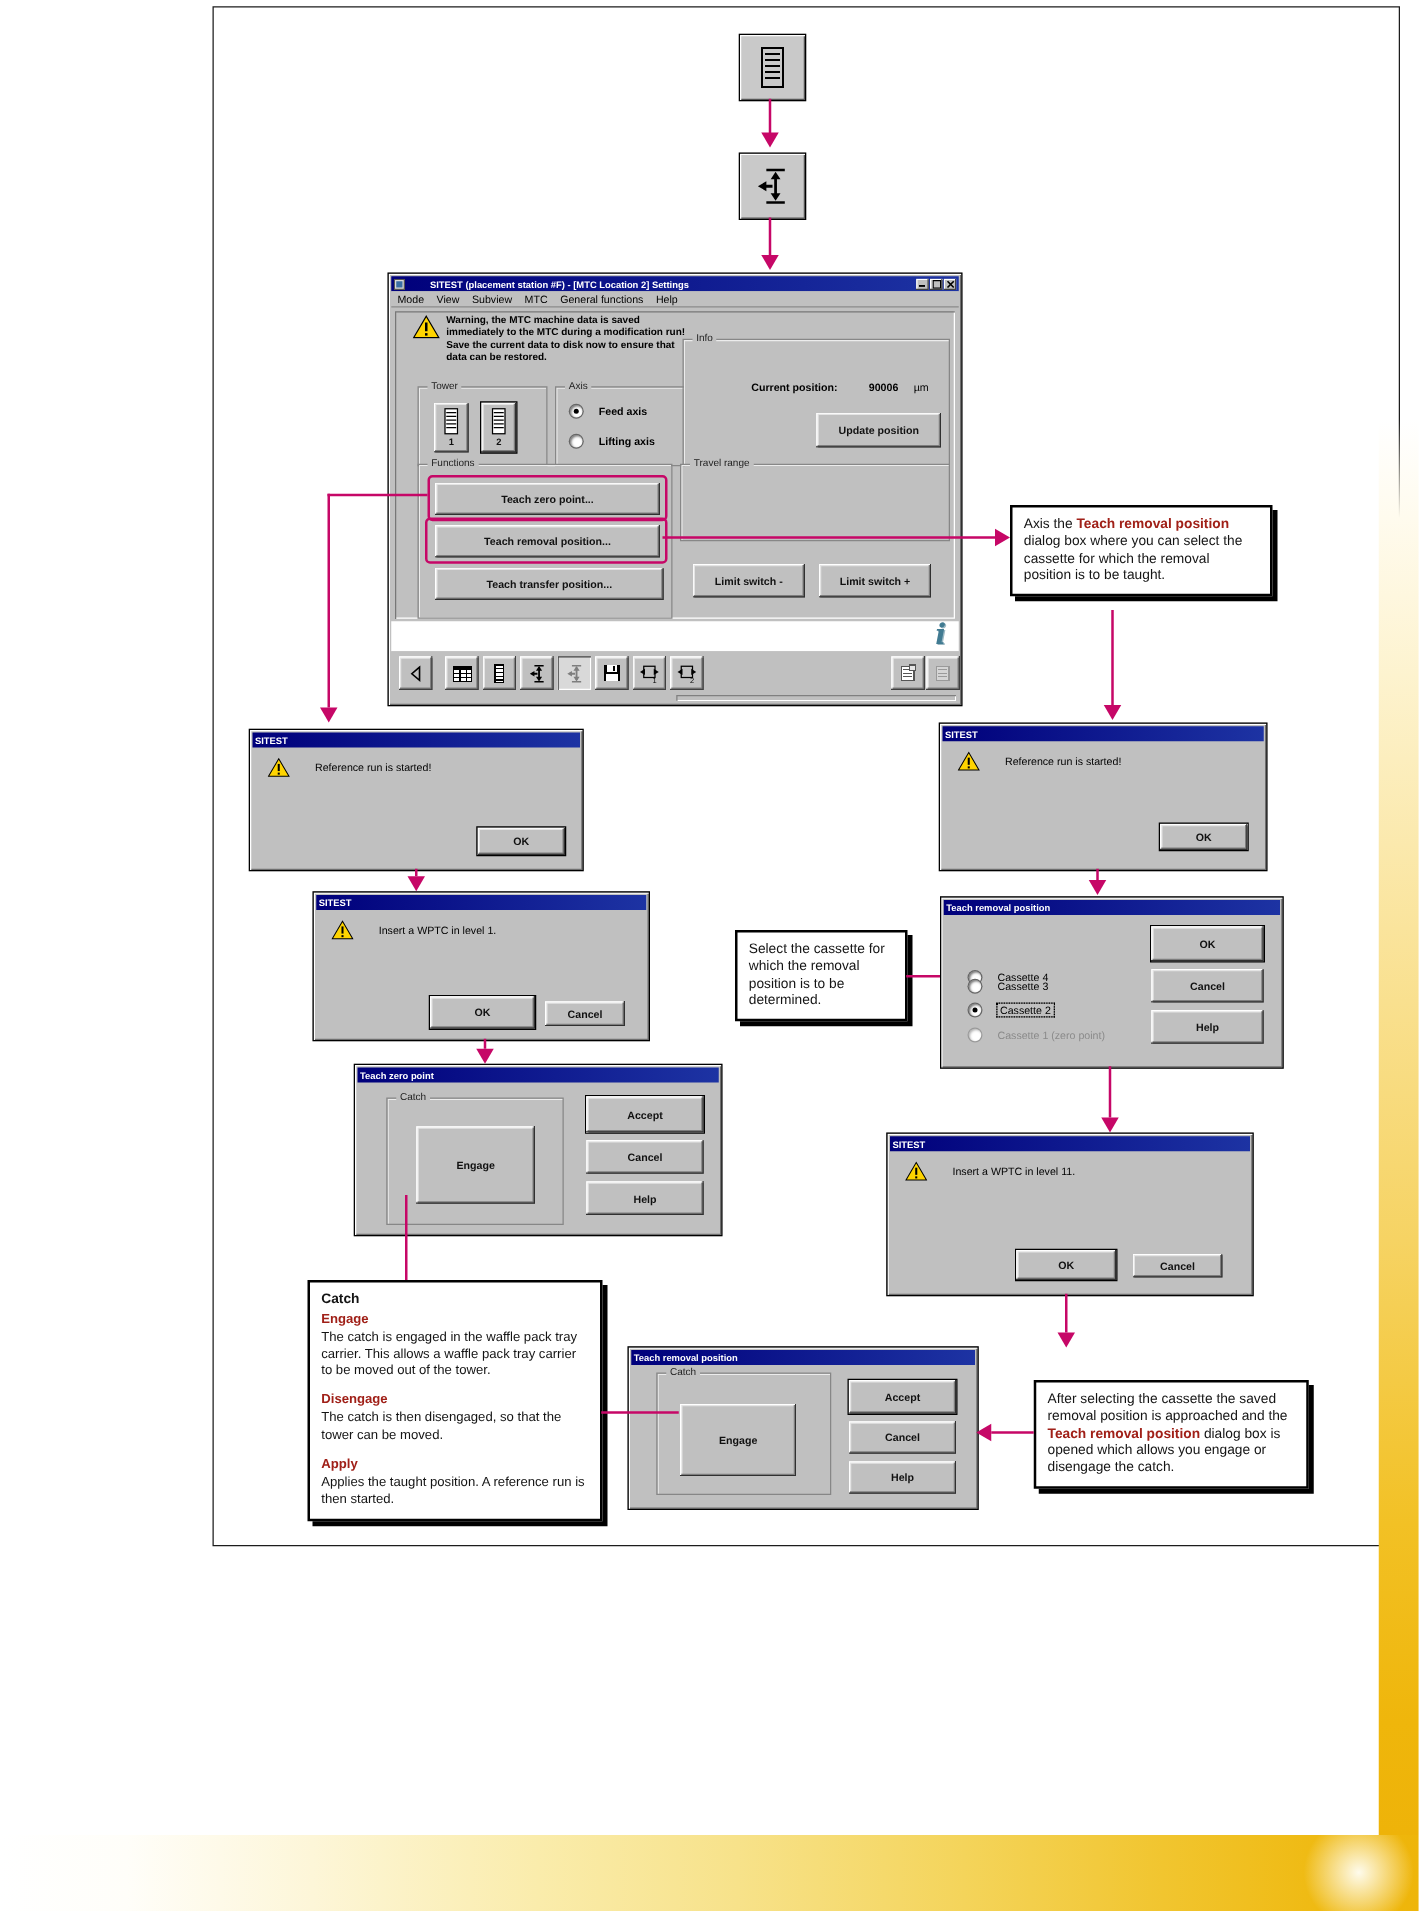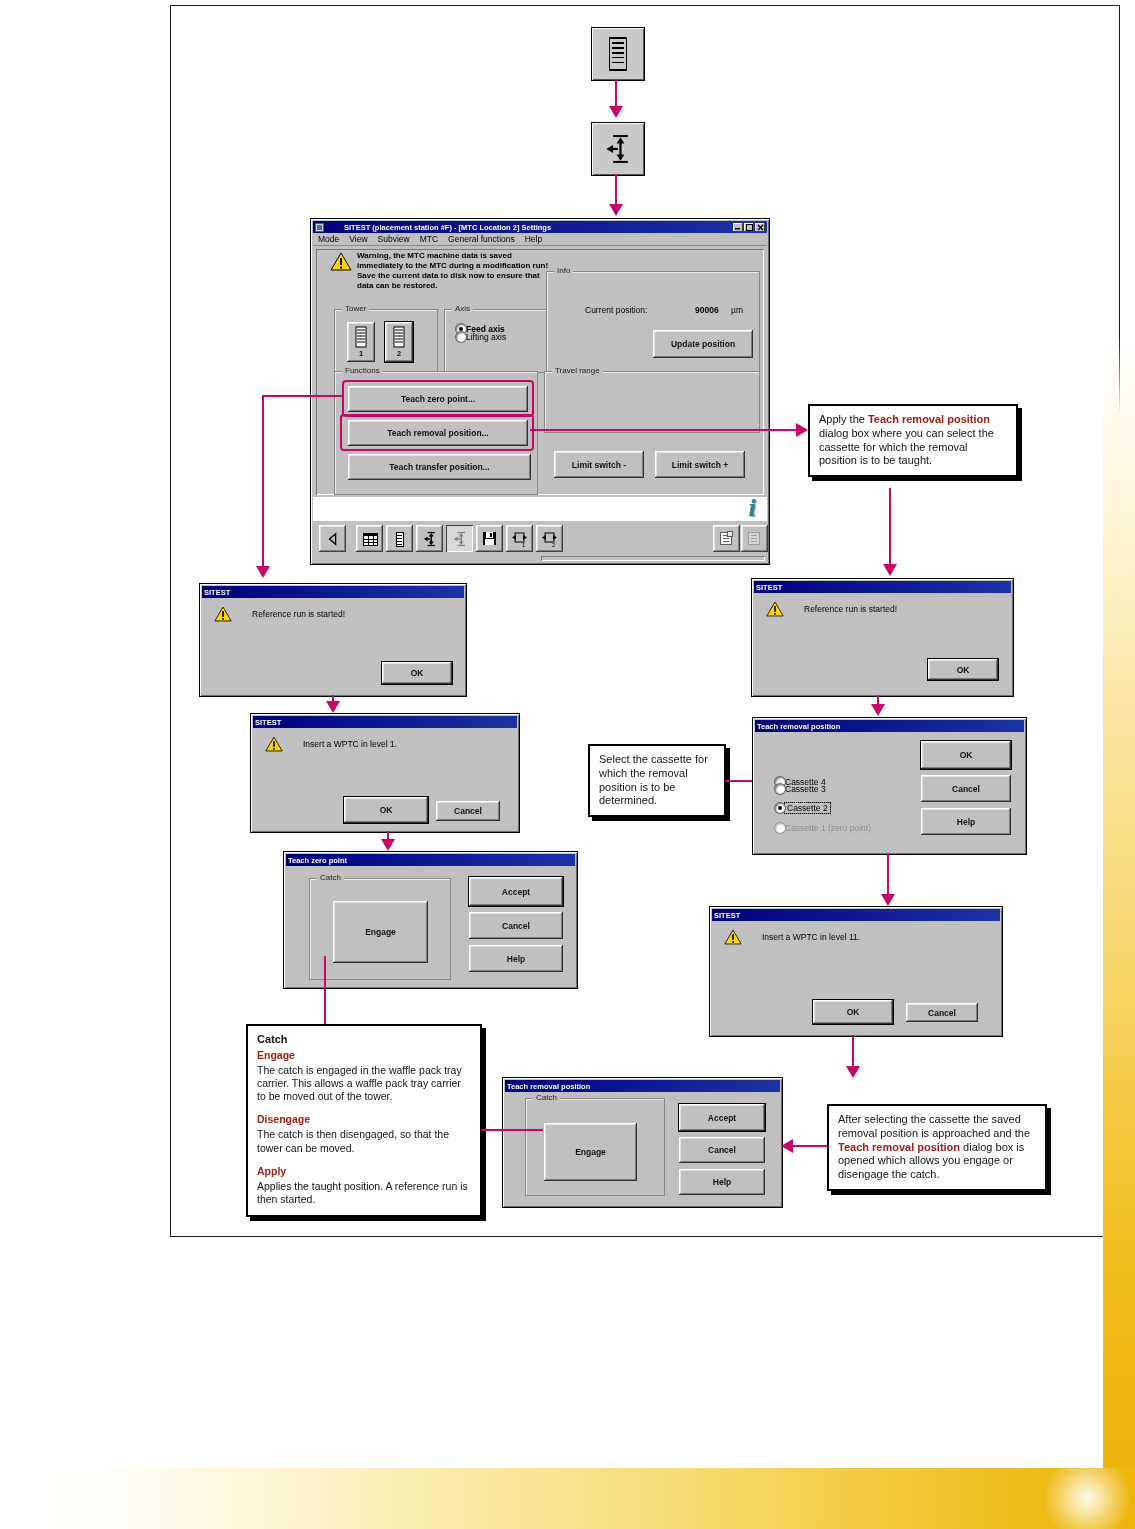--- a/index.html
+++ b/index.html
@@ -26,21 +26,21 @@
      font-size:8.5px;font-weight:bold;color:#111;cursor:default;
      box-shadow:inset -1px -1px 0 #303030,inset 1px 1px 0 #fff,inset -2px -2px 0 #7d7d7d,inset 2px 2px 0 #e4e4e4}
   .b.def{box-shadow:0 0 0 1px #000,inset -1px -1px 0 #303030,inset 1px 1px 0 #fff,inset -2px -2px 0 #7d7d7d,inset 2px 2px 0 #e4e4e4}
   .g{position:absolute;border:1px solid #878787;box-shadow:inset 1px 1px 0 #ececec}
   .gl{position:absolute;top:-6px;left:7px;background:#c0c0c0;padding:0 3px;font-size:8px;line-height:10px;color:#222;white-space:nowrap}
   .msg{position:absolute;font-size:8.5px;color:#000;white-space:nowrap}
   .radio{width:10px;height:10px;border-radius:50%;background:#fff;flex:0 0 10px;
          box-shadow:inset 1px 1px 2px rgba(0,0,0,.55),0 0 0 1px #666;position:relative}
   .radio.sel::after{content:"";position:absolute;left:3px;top:3px;width:4px;height:4px;border-radius:50%;background:#000}
   .radio.dis{box-shadow:inset 1px 1px 2px rgba(0,0,0,.3),0 0 0 1px #9a9a9a}
-  .rrow{position:absolute;display:flex;align-items:center;gap:0;font-size:8.5px;white-space:nowrap}
+  .rrow{position:absolute;display:flex;align-items:center;gap:13px;font-size:8.5px;white-space:nowrap}
   .focusbox{outline:1px dotted #000;outline-offset:0;background:#c0c0c0;padding:0 2px;box-shadow:0 0 0 1px #777}
   .dis-t{color:#8a8a8a}
   
   .cl{position:absolute;background:#c60767;z-index:6}
   .ad{position:absolute;width:0;height:0;border-left:7px solid transparent;border-right:7px solid transparent;border-top:12px solid #c60767;z-index:6}
   .ar{position:absolute;width:0;height:0;border-top:7px solid transparent;border-bottom:7px solid transparent;border-left:12px solid #c60767;z-index:6}
   .al{position:absolute;width:0;height:0;border-top:7px solid transparent;border-bottom:7px solid transparent;border-right:12px solid #c60767;z-index:6}
   .hl{position:absolute;border:2px solid #c60767;border-radius:4px;z-index:6}
   
   .co{position:absolute;background:#fff;border:2px solid #000;box-shadow:4px 4px 0 #000;
@@ -164,29 +164,29 @@
       <span style="font-size:7.5px">2</span>
     </div>
   </div>
 
   <div class="g" style="left:133px;top:90px;width:102px;height:62px">
     <span class="gl">Axis</span>
     <div class="rrow" style="left:11px;top:14px;font-weight:bold">
       <span class="radio sel"></span>
       <span>Feed axis</span>
     </div>
-    <div class="rrow" style="left:11px;top:22px;font-weight:normal">
+    <div class="rrow" style="left:11px;top:38px;font-weight:bold">
       <span class="radio"></span>
       <span>Lifting axis</span>
     </div>
   </div>
 
   <div class="g" style="left:235px;top:52px;width:212px;height:100px">
     <span class="gl">Info</span>
-    <span class="msg" style="left:38px;top:33px;font-weight:normal">Current position:</span>
+    <span class="msg" style="left:54px;top:33px;font-weight:bold">Current position:</span>
     <span class="msg" style="left:148px;top:33px;font-weight:bold">90006</span>
     <span class="msg" style="left:184px;top:33px;font-weight:normal">µm</span>
     <div class="b" style="left:106px;top:58px;width:100px;height:28px">Update position</div>
   </div>
 
   <div class="g" style="left:233px;top:152px;width:214px;height:60px">
     <span class="gl">Travel range</span>
   </div>
 
   <div class="g" style="left:23px;top:152px;width:202px;height:122px">
@@ -325,21 +325,21 @@
 <div class="ad" style="left:871px;top:704px"></div>
 <div class="cl" style="left:725px;top:780px;width:27px;height:2px"></div>
 <div class="cl" style="left:887px;top:853px;width:2px;height:41px"></div>
 <div class="ad" style="left:881px;top:894px"></div>
 <div class="cl" style="left:852px;top:1035px;width:2px;height:31px"></div>
 <div class="ad" style="left:846px;top:1066px"></div>
 <div class="al" style="left:781px;top:1139px"></div>
 <div class="cl" style="left:793px;top:1145px;width:34px;height:2px"></div>
 
 <div class="co" style="left:808px;top:404px;width:188px">
-  <span>Apply the </span><span class="rb">Teach removal position</span><span> dialog box where you can select the cassette for which the removal position is to be taught.</span>
+  <span>Axis the </span><span class="rb">Teach removal position</span><span> dialog box where you can select the cassette for which the removal position is to be taught.</span>
 </div>
 
 <div class="win" style="left:199px;top:583px;width:266px;height:112px">
   <div class="tbar">
       <span>SITEST</span>
     </div>
   <svg class="a" style="left:14px;top:22px" width="18" height="16" viewBox="0 0 22 19">
       <polygon points="11,1 21,18 1,18" fill="#ffd400" stroke="#000"></polygon>
       <rect x="10" y="6" width="2" height="7" fill="#000"></rect>
       <rect x="10" y="14.5" width="2" height="2" fill="#000"></rect>

